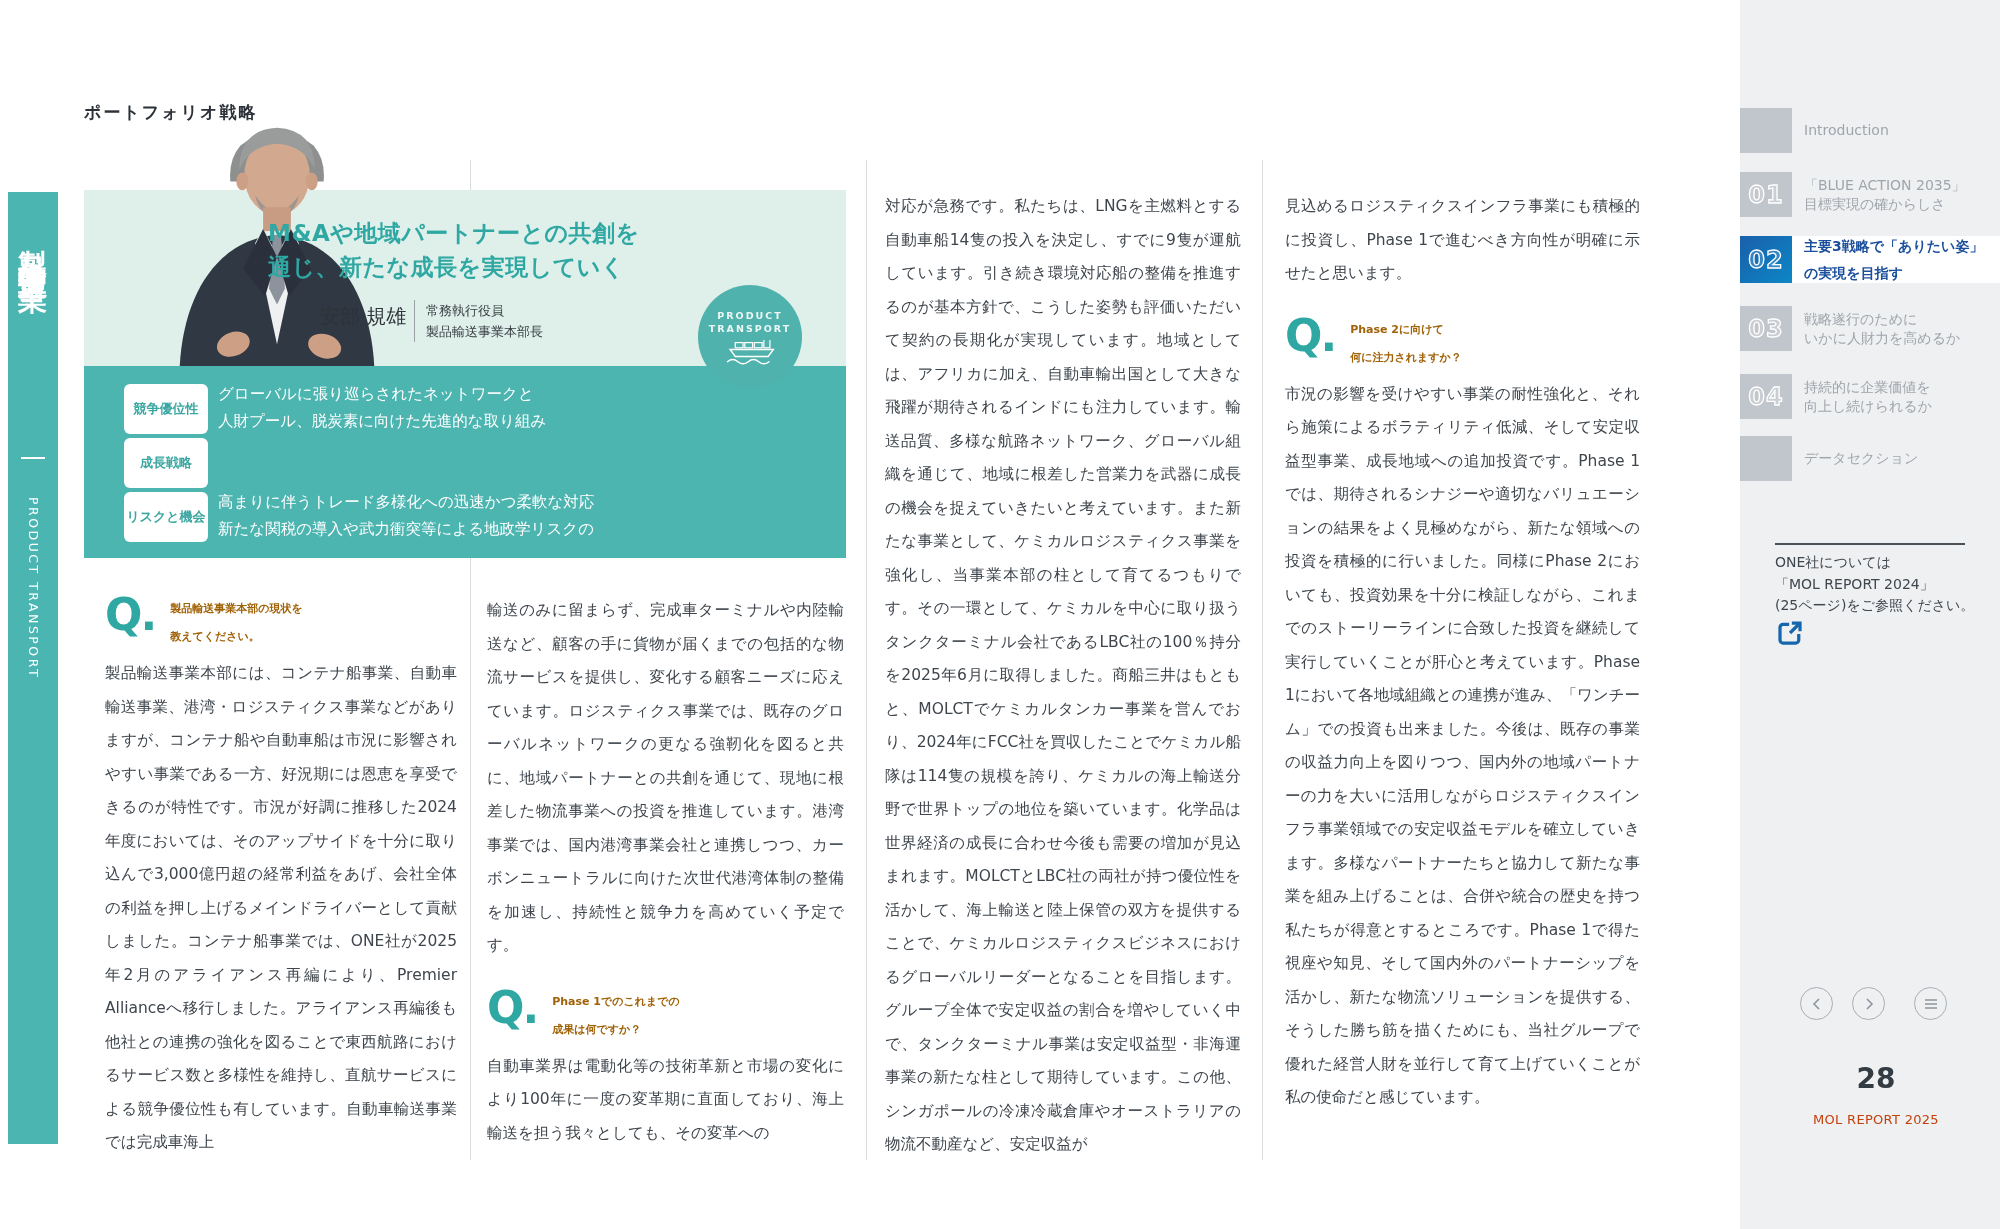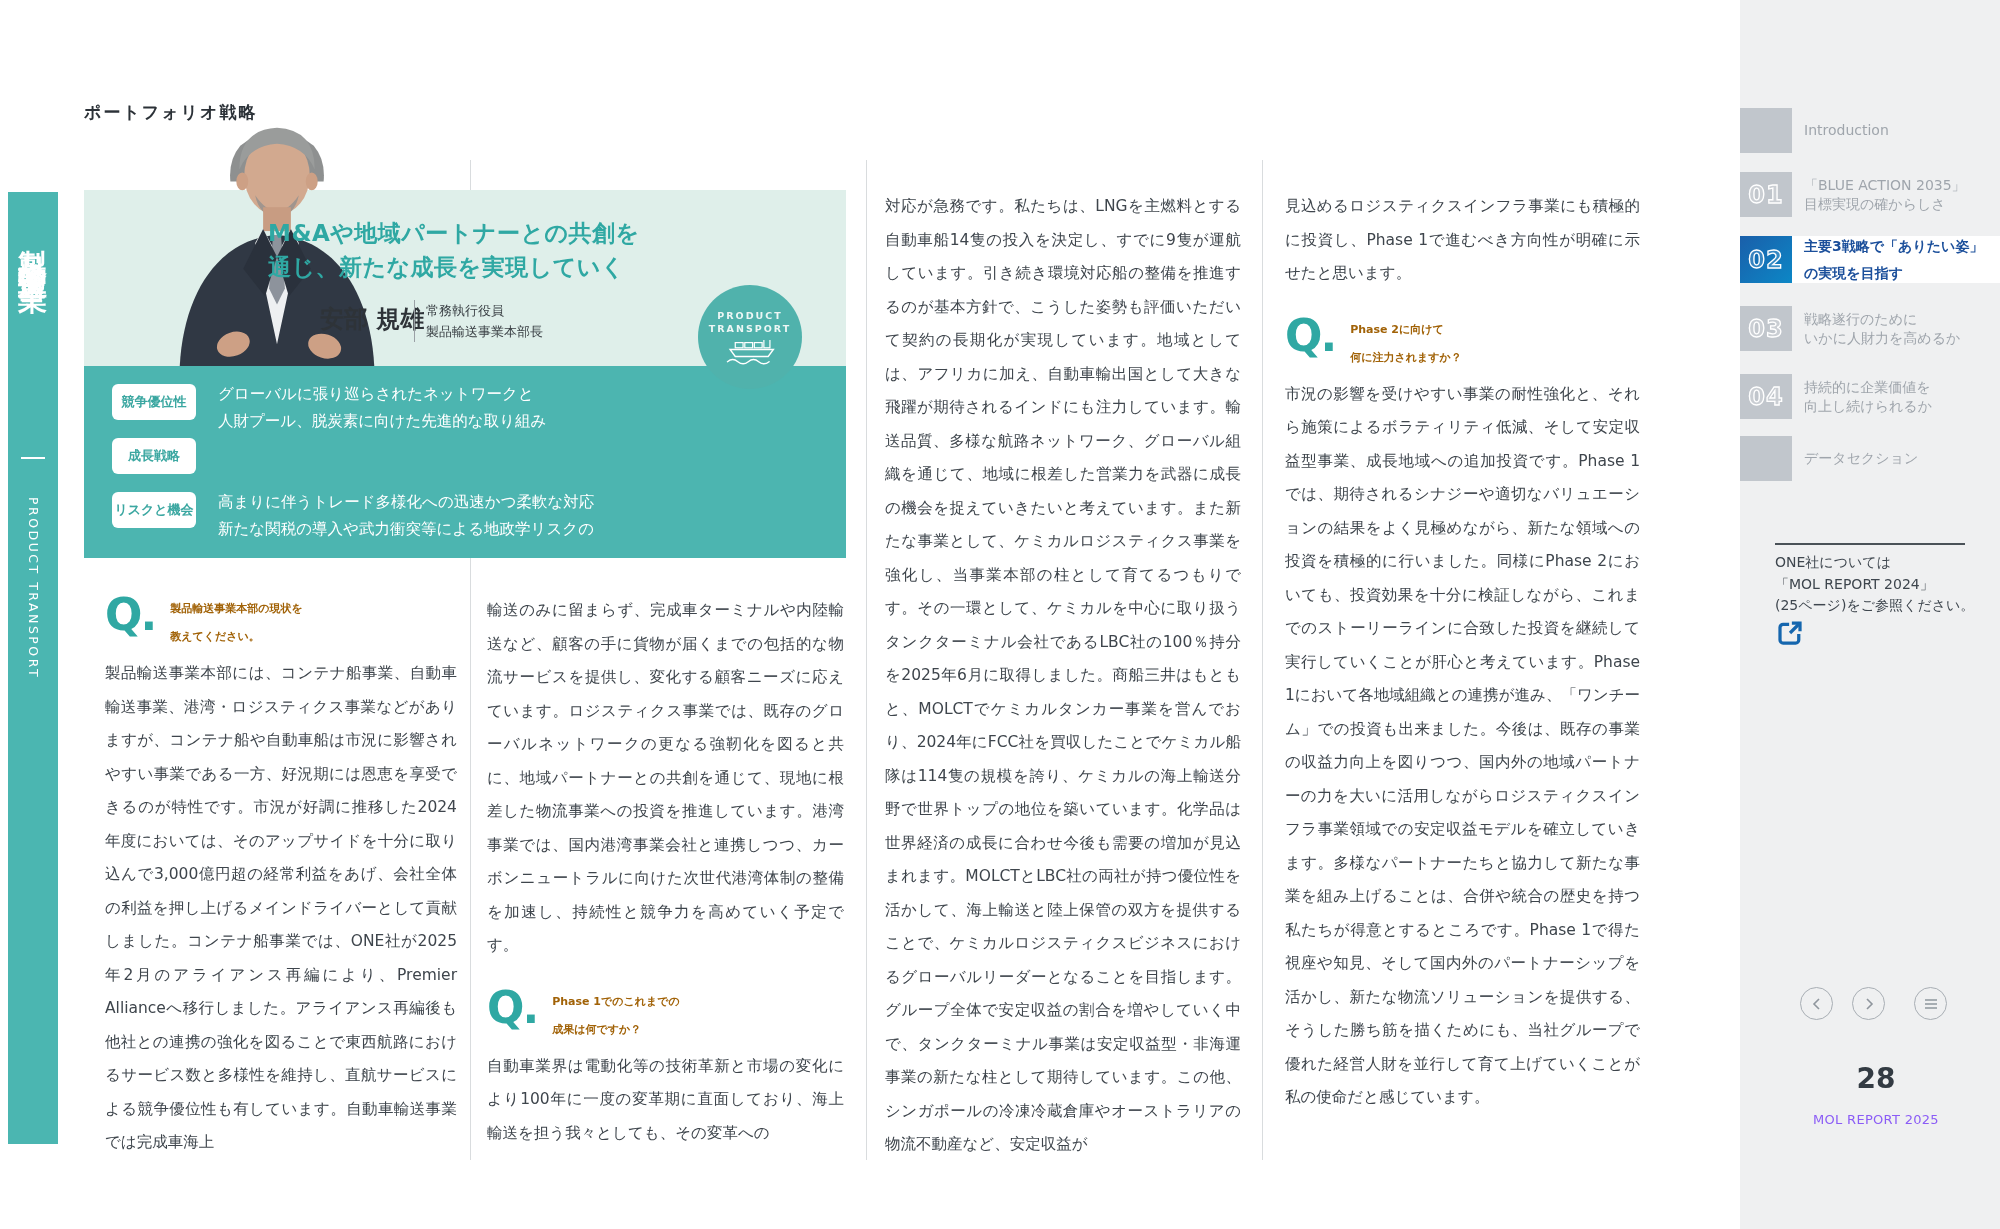--- a/index.html
+++ b/index.html
@@ -18,31 +18,31 @@
 
   
   .divider{position:absolute;top:160px;height:1000px;width:1px;background:#D9DCDE;z-index:0;}
 
   
   .mint{position:absolute;left:84px;top:190px;width:762px;height:176px;background:#DFEFEA;z-index:1;}
   .band{position:absolute;left:84px;top:366px;width:762px;height:192px;background:#4CB5B0;z-index:2;}
   .person-svg{position:absolute;left:128px;top:108px;z-index:3;}
   .h-title{position:absolute;left:268px;z-index:3;font-size:23px;font-weight:700;color:#2FA8A3;letter-spacing:0.5px;white-space:nowrap;}
   .h-title.l1{top:218px;} .h-title.l2{top:252px;}
-  .p-name{position:absolute;left:320px;top:303px;font-size:24px;font-weight:700;color:#2E3338;z-index:3;white-space:nowrap;}
+  .p-name{position:absolute;left:320px;top:303px;font-size:20px;font-weight:400;color:#2E3338;z-index:3;white-space:nowrap;}
   .p-divider{position:absolute;left:414px;top:300px;width:1px;height:42px;background:#9AA0A5;z-index:3;}
   .p-role{position:absolute;left:426px;z-index:3;font-size:13px;color:#3A4045;white-space:nowrap;}
   .p-role.r1{top:302px;} .p-role.r2{top:323px;}
 
   .badge{position:absolute;left:698px;top:285px;width:104px;height:104px;border-radius:50%;background:#50B2AC;z-index:4;
     display:flex;flex-direction:column;align-items:center;justify-content:center;}
   .badge .b-line{color:#EDF7F5;font-size:9.5px;font-weight:700;letter-spacing:2px;line-height:13px;}
   .badge svg{margin-top:5px;}
 
-  .hl-box{position:absolute;left:112px;width:84px;height:36px;background:#ffffff;border-radius:6px;z-index:3;
+  .hl-box{position:absolute;left:124px;width:84px;height:50px;background:#ffffff;border-radius:6px;z-index:3;
     display:flex;align-items:center;justify-content:center;font-size:13px;font-weight:600;color:#3BA7A1;}
   .hl-text{position:absolute;left:218px;z-index:3;color:#ffffff;font-size:15.5px;font-weight:500;line-height:27px;white-space:nowrap;}
 
   
   .col{position:absolute;z-index:1;}
   .col1{left:105px;top:594px;width:352px;}
   .col2{left:487px;top:594px;width:357px;}
   .col3{left:885px;top:190px;width:356px;}
   .col4{left:1285px;top:190px;width:355px;}
   .qa-head{display:flex;align-items:flex-start;}
@@ -62,21 +62,21 @@
   .nav-row.active .nav-sq{height:47px;background:linear-gradient(135deg,#1A5FAA,#0C87C6);}
   .nav-row.active .nav-label{color:#1B4F9B;font-weight:700;gap:8px;}
 
   .note-rule{position:absolute;left:35px;top:543px;width:190px;height:2px;background:#4A5258;}
   .note{position:absolute;left:35px;top:552px;font-size:14px;color:#3E464E;line-height:21.5px;}
   .ext-link{position:absolute;left:35px;top:618px;width:30px;height:30px;cursor:pointer;}
 
   .ctrl{position:absolute;width:33px;height:33px;border:1.5px solid #A8AEB4;border-radius:50%;background:transparent;
     display:flex;align-items:center;justify-content:center;padding:0;cursor:pointer;}
   .page-num{position:absolute;left:90px;top:1062px;width:92px;text-align:center;font-size:28px;font-weight:700;color:#333B43;}
-  .report-name{position:absolute;left:50px;top:1112px;width:172px;text-align:center;font-size:13px;font-weight:500;color:#8b5cf6;letter-spacing:0.3px;}
+  .report-name{position:absolute;left:50px;top:1112px;width:172px;text-align:center;font-size:13px;font-weight:500;color:#c2410c;letter-spacing:0.3px;}
 </style>
 </head>
 <body>
 
 <div class="canvas">
 
   <div class="divider" style="left:470px;"></div>
   <div class="divider" style="left:866px;"></div>
   <div class="divider" style="left:1262px;"></div>
 

